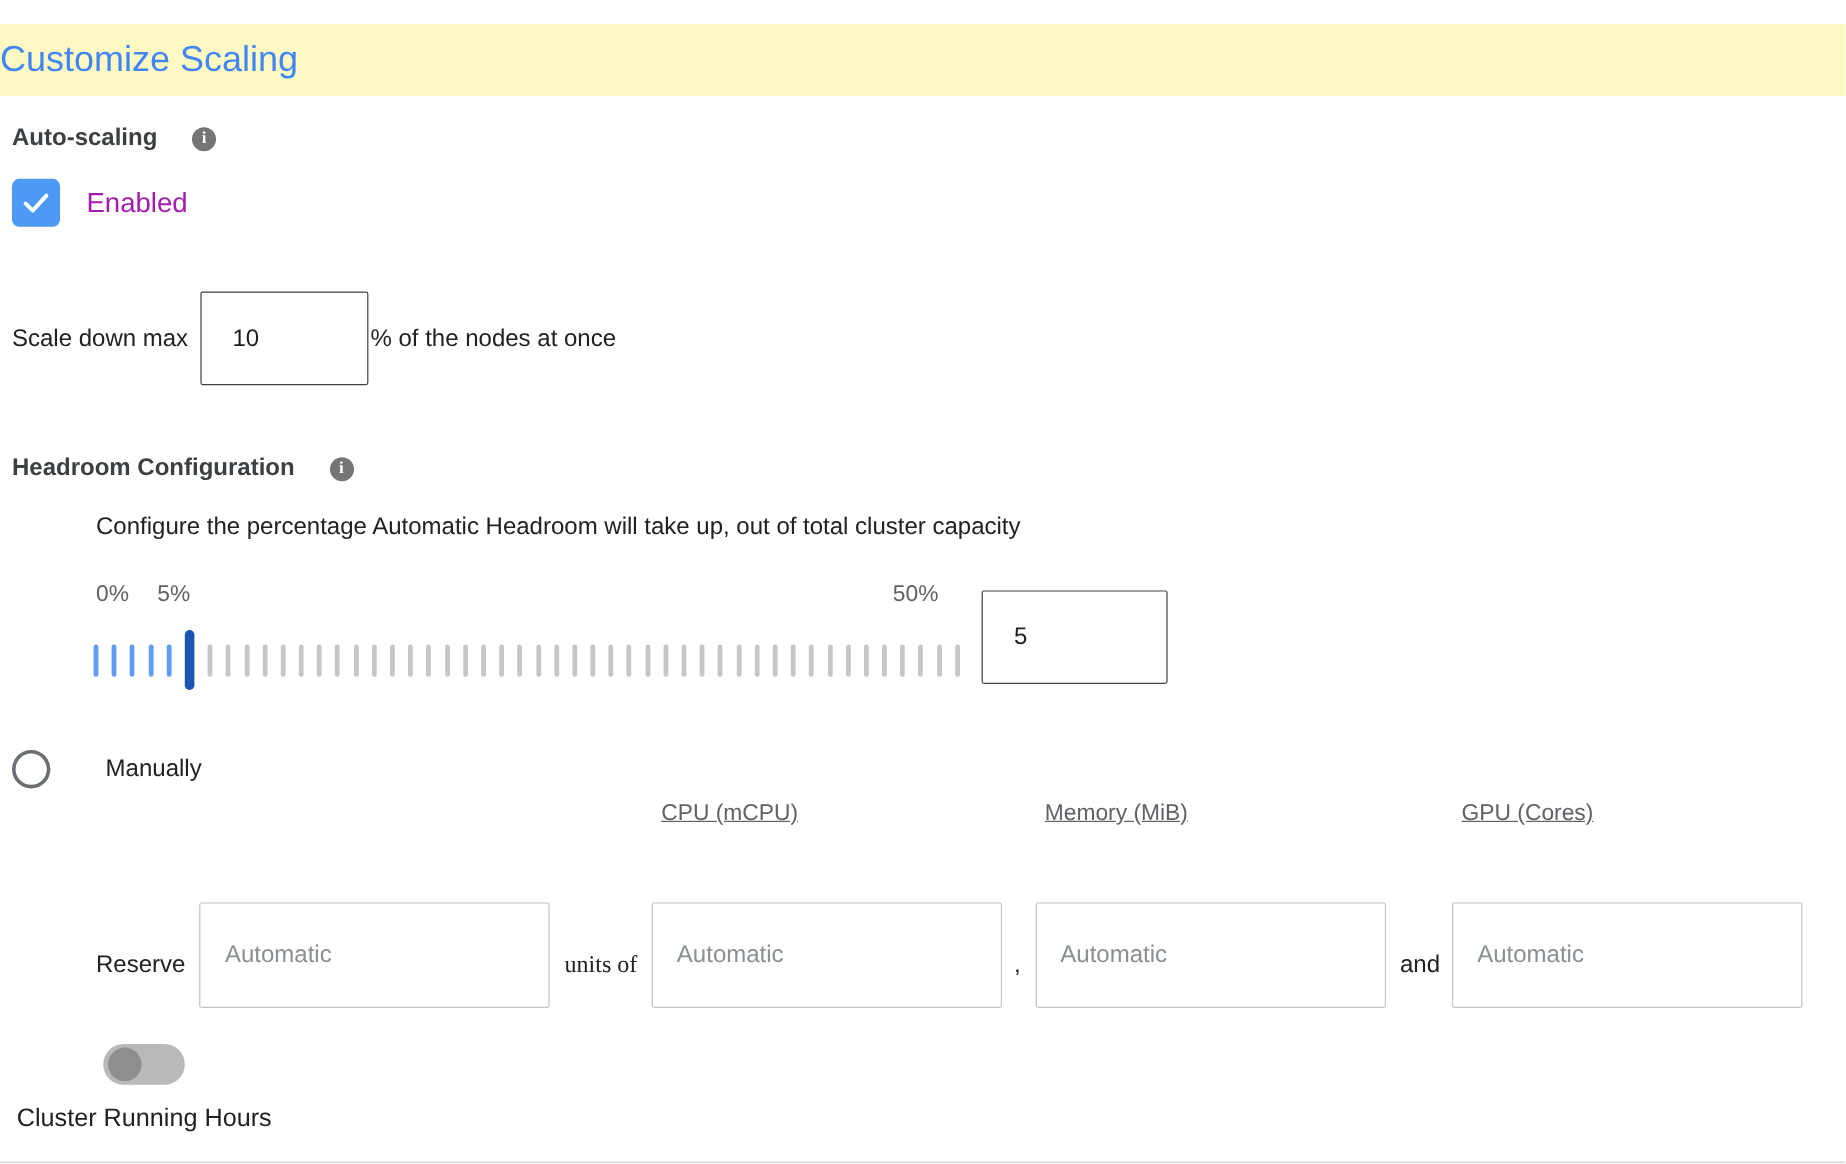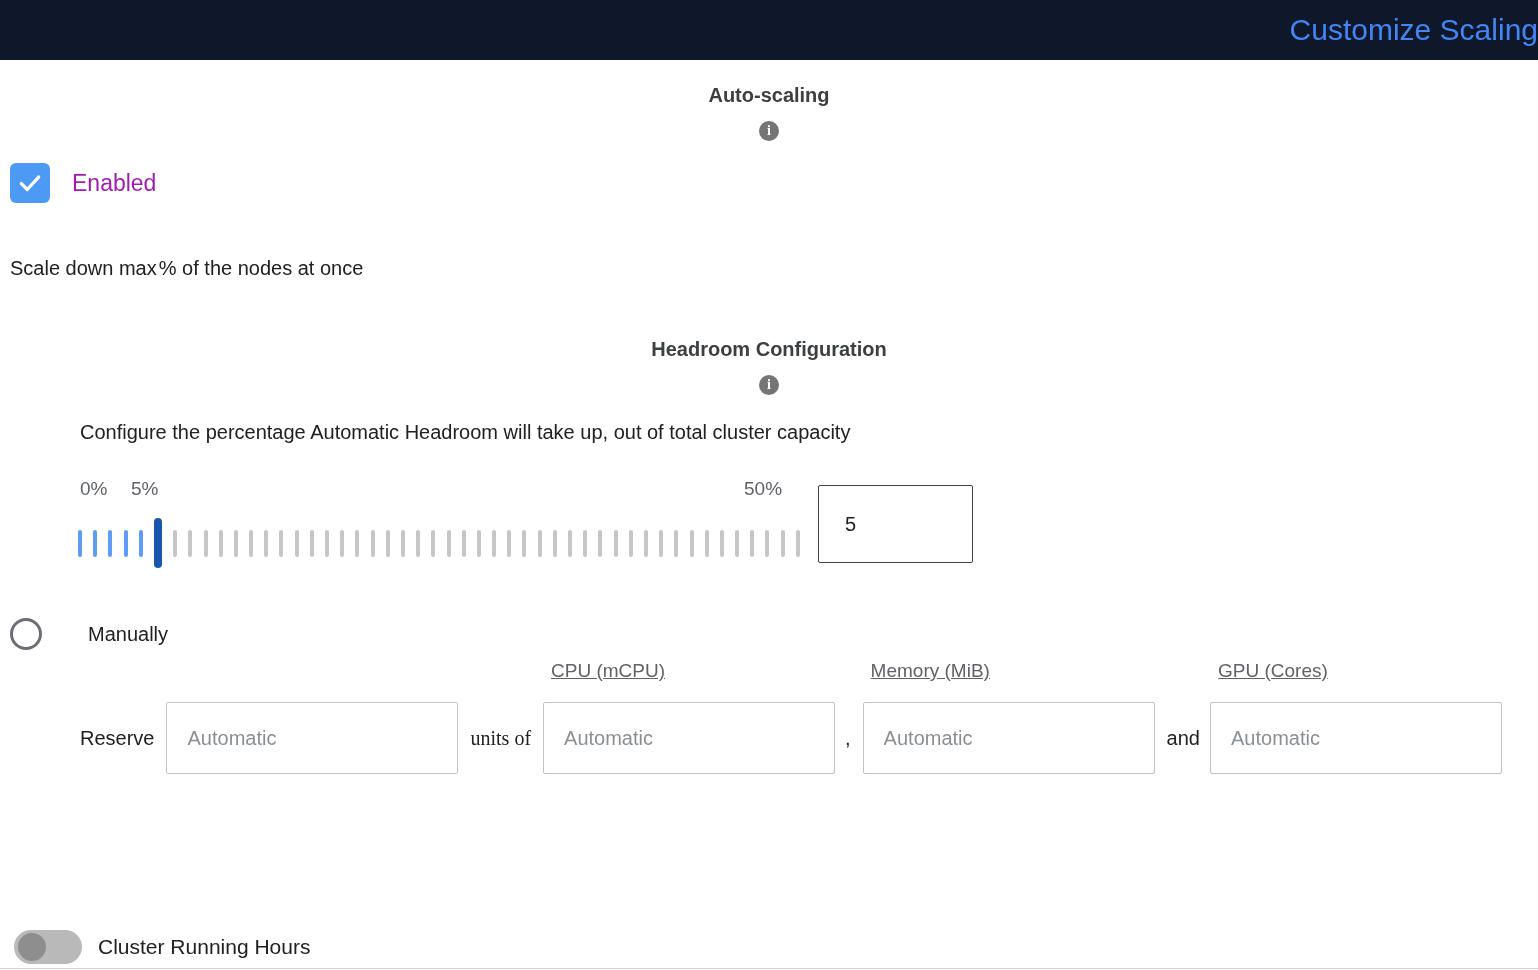--- a/index.html
+++ b/index.html
@@ -12,39 +12,39 @@
     width: 1538px;
     height: 970px;
     position: relative;
     background: #fff;
     overflow: hidden;
   }
 
   
   .header {
     height: 60px;
-    background: #0f172a;
-    display: flex;
-    align-items: center;
-    justify-content: flex-end;
+    background: #fef9c3;
+    display: flex;
+    align-items: center;
+    justify-content: flex-start;
+    margin-top: 20px;
   }
   .header .title {
     font-size: 30px;
     font-weight: 400;
     color: #4285f4;
   }
 
   .content { padding: 0 10px; }
 
   
   .section-row {
     display: flex;
     align-items: center;
-    gap: 14px;
-    flex-direction: column;
+    gap: 29px;
   }
   .section-label {
     font-size: 20px;
     font-weight: 700;
     color: #3c4043;
   }
   .info-icon {
     width: 20px;
     height: 20px;
     border-radius: 50%;
@@ -198,45 +198,47 @@
   }
   .field-col { display: flex; flex-direction: column; }
   .col-header {
     font-size: 19px;
     color: #5f6368;
     margin: 0 0 20px 8px;
     text-decoration: underline;
   }
   .auto-input {
     width: 292px;
-    height: 72px;
+    height: 88px;
     border: 1px solid #c1c4c7;
     border-radius: 2px;
     background: #fff;
     font-size: 20px;
     font-family: "Liberation Sans", sans-serif;
     padding-left: 20px;
     color: #212121;
     outline: none;
+    margin-top: 43px;
   }
   .auto-input::placeholder { color: #8a8f94; opacity: 1; }
   .sep { margin-bottom: 24px; white-space: nowrap; }
   .sep-reserve { margin-right: 12px; margin-bottom: 24px; }
   .sep-units { margin: 0 12px 24px 12px; font-family: Liberation Serif, serif; }
   .sep-comma { margin: 0 12px 24px 10px; }
   .sep-and { margin: 0 10px 24px 12px; }
 
   
   .toggle-row {
     position: absolute;
     left: 14px;
-    bottom: 6px;
+    bottom: 26px;
     display: flex;
     align-items: center;
     gap: 16px;
+    flex-direction: column;
   }
   .toggle {
     width: 68px;
     height: 34px;
     border-radius: 17px;
     background: #b9b9b9;
     position: relative;
     cursor: pointer;
     flex: 0 0 auto;
   }
@@ -281,20 +283,21 @@
       <span class="checkbox">
         <svg viewBox="0 0 24 24">
           <path d="M4 12.5 L9.5 18 L20 6.5" fill="none" stroke="#ffffff" stroke-width="3" stroke-linecap="round" stroke-linejoin="round"></path>
         </svg>
       </span>
       <span class="body-text">Enabled</span>
     </div>
 
     <div class="scale-down-row">
       <span>Scale down max</span>
+      <input class="number-input scale-input" type="text" value="10" style="">
       <span class="scale-suffix">% of the nodes at once</span>
     </div>
 
     <div class="section-row headroom-row">
       <span class="section-label">Headroom Configuration</span>
       <span class="info-icon">i</span>
     </div>
 
 
     <div class="description">Configure the percentage Automatic Headroom will take up, out of total cluster capacity</div>

